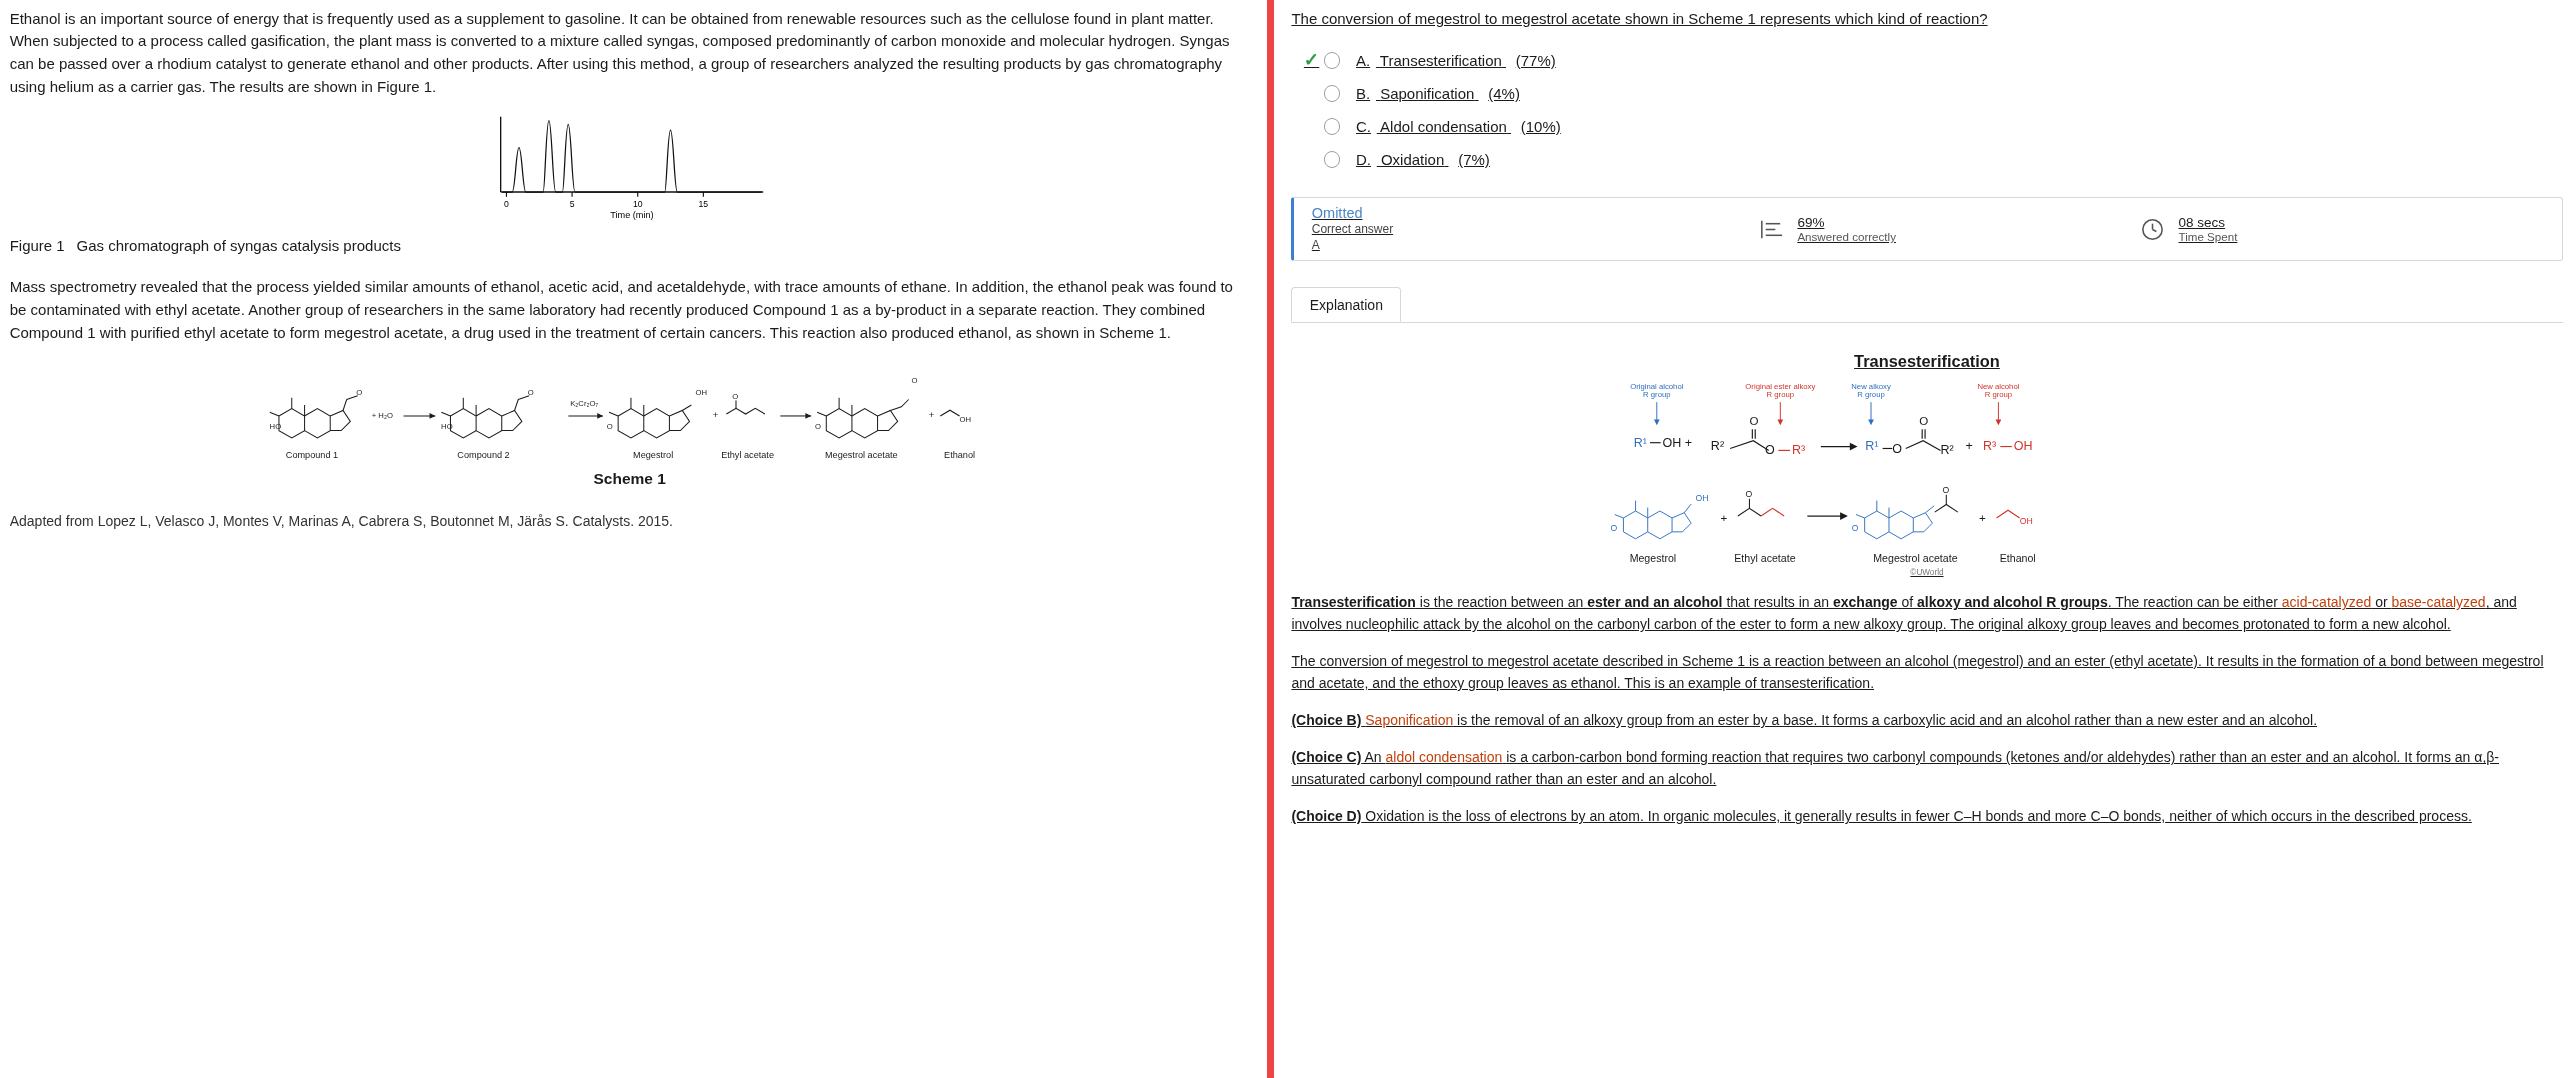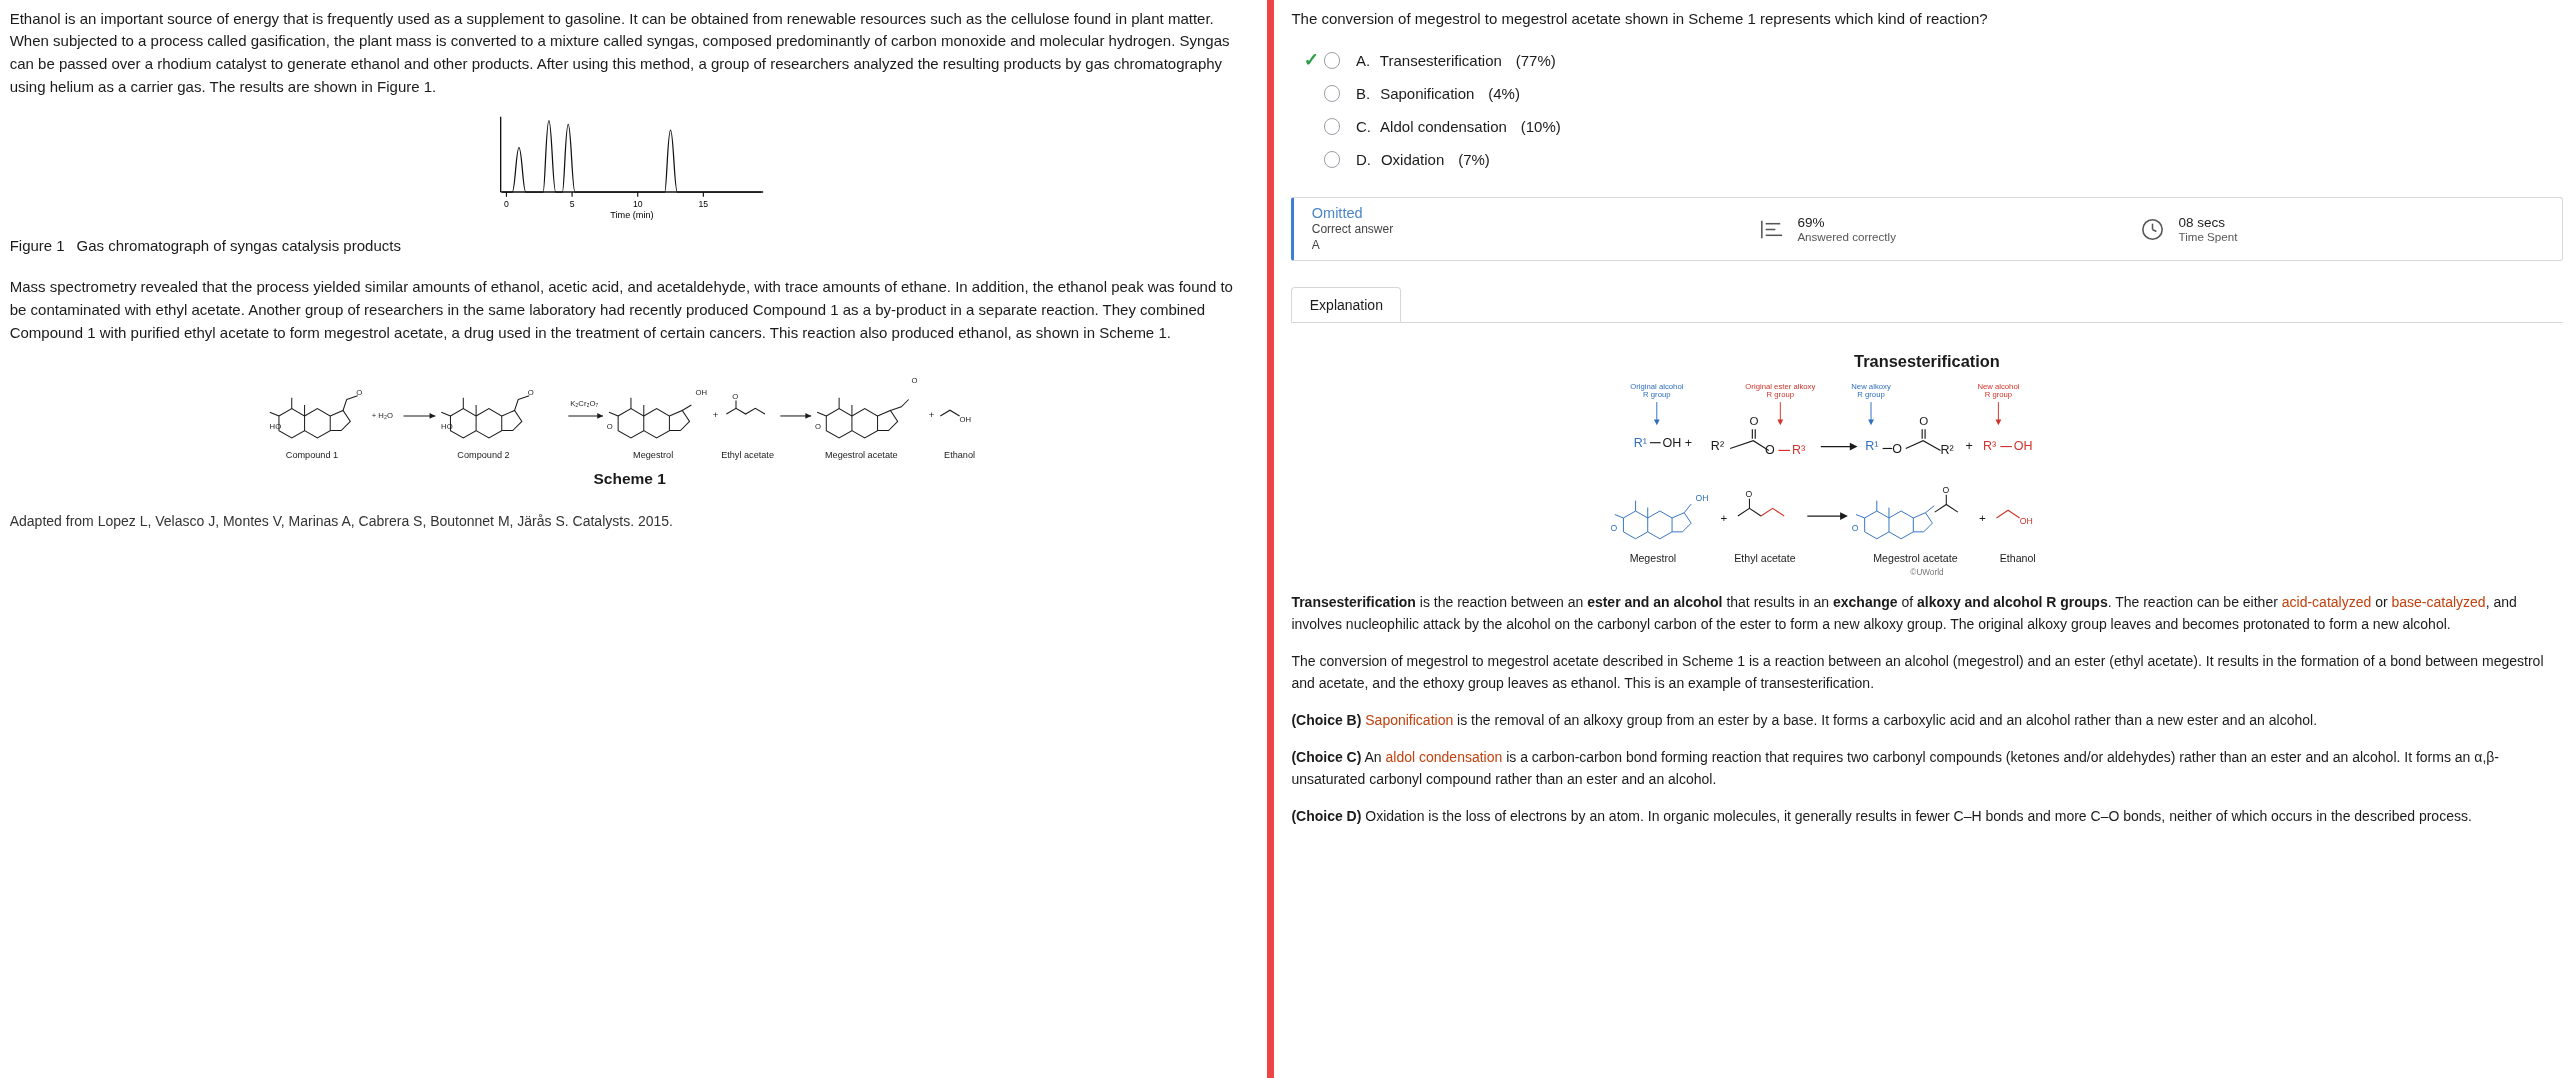--- a/index.html
+++ b/index.html
@@ -47,20 +47,21 @@
     color: #333;
   }
 
   
   .right {
     width: 1302px;
     height: 856px;
     padding: 9.7px 13.5px 0 17.4px;
     overflow: hidden;
     position: relative;
+    text-decoration: underline;
   }
   .question-text { font-size: 15px; margin-bottom: 17.4px; }
   .choices { margin-left: 7.7px; }
   .choice-row {
     display: flex;
     align-items: center;
     height: 33px;
     font-size: 15px;
   }
   .check-col { width: 25px; display:flex; align-items:center; justify-content:center; }

